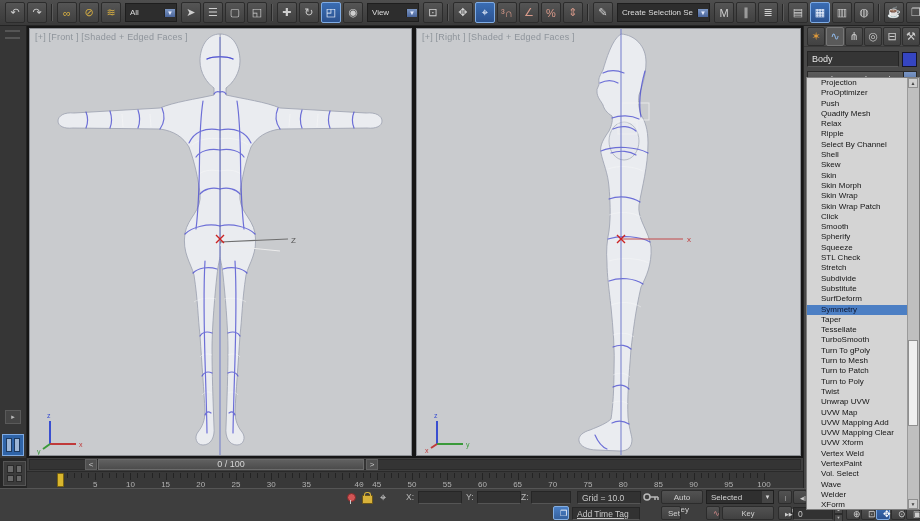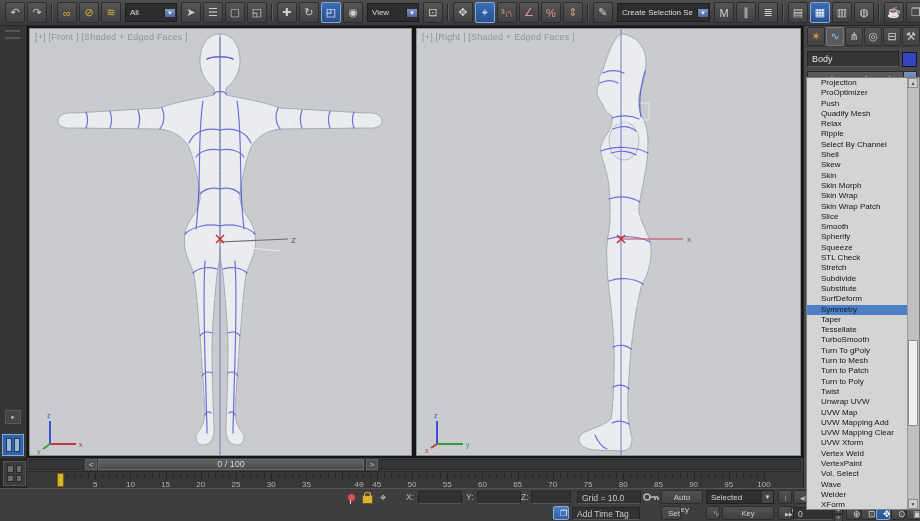--- a/index.html
+++ b/index.html
@@ -304,21 +304,21 @@
         <div class="mod-item">Quadify Mesh</div>
         <div class="mod-item">Relax</div>
         <div class="mod-item">Ripple</div>
         <div class="mod-item">Select By Channel</div>
         <div class="mod-item">Shell</div>
         <div class="mod-item">Skew</div>
         <div class="mod-item">Skin</div>
         <div class="mod-item">Skin Morph</div>
         <div class="mod-item">Skin Wrap</div>
         <div class="mod-item">Skin Wrap Patch</div>
-        <div class="mod-item">Slice</div>
+        <div class="mod-item">Click</div>
         <div class="mod-item">Smooth</div>
         <div class="mod-item">Spherify</div>
         <div class="mod-item">Squeeze</div>
         <div class="mod-item">STL Check</div>
         <div class="mod-item">Stretch</div>
         <div class="mod-item">Subdivide</div>
         <div class="mod-item">Substitute</div>
         <div class="mod-item">SurfDeform</div>
         <div class="mod-item sel">Symmetry</div>
         <div class="mod-item">Taper</div>
@@ -503,21 +503,21 @@
     <div class="sdd" style="left:706px;top:1px;width:68px;">
       <span class="v">Selected</span>
         <span class="a">▼</span>
     </div>
     <div id="pb1">
         <button class="sbtn" style="left: 778px; top: 1px; width: 13px; font-size: 5px;">|◀◀</button>
         <button class="sbtn" style="left: 793px; top: 1px; width: 13px; font-size: 5px;">◀||</button>
       </div>
 
     <button class="sbtn blue" style="left:553px;top:17px;width:16px;">❐</button>
-    <div class="sfield" style="left:572px;top:18px;width:68px;">Add Time Tag</div>
+    <div class="sfield" style="left:572px;top:18px;width:68px;text-decoration:underline;">Add Time Tag</div>
     <button class="sbtn" style="left:661px;top:17px;width:20px;">Set Key</button>
     <button class="sbtn" style="left:706px;top:17px;width:14px;color:#d98a8a;">∿</button>
     <button class="sbtn" style="left:722px;top:17px;width:52px;font-size:7.5px;">Key Filters...</button>
     <div id="pb2">
         <button class="sbtn" style="left: 778px; top: 17px; width: 13px; font-size: 5px;">▶▶|</button>
       </div>
     <div class="sfield" style="left:793px;top:18px;width:40px;">0</div>
     <div class="spin" style="left:834px;top:17px;">
         <span>▲</span>
         <span>▼</span>

